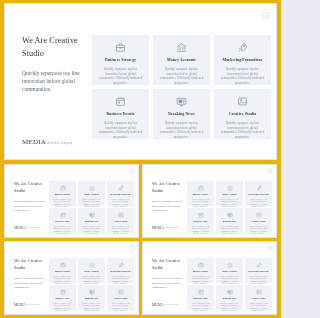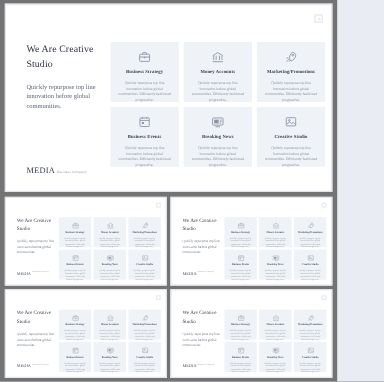--- a/index.html
+++ b/index.html
@@ -11,21 +11,21 @@
     width: 281px;
     height: 318px;
     overflow: hidden;
     font-family: "Liberation Sans", sans-serif;
     -webkit-font-smoothing: antialiased;
   }
   .page {
     position: relative;
     width: 281px;
     height: 318px;
-    background: #737373;
+    background: #eab308;
     box-sizing: border-box;
   }
 
   
   .hero-slide {
     position: absolute;
     left: 4px;
     top: 3px;
     width: 273px;
     height: 157px;

